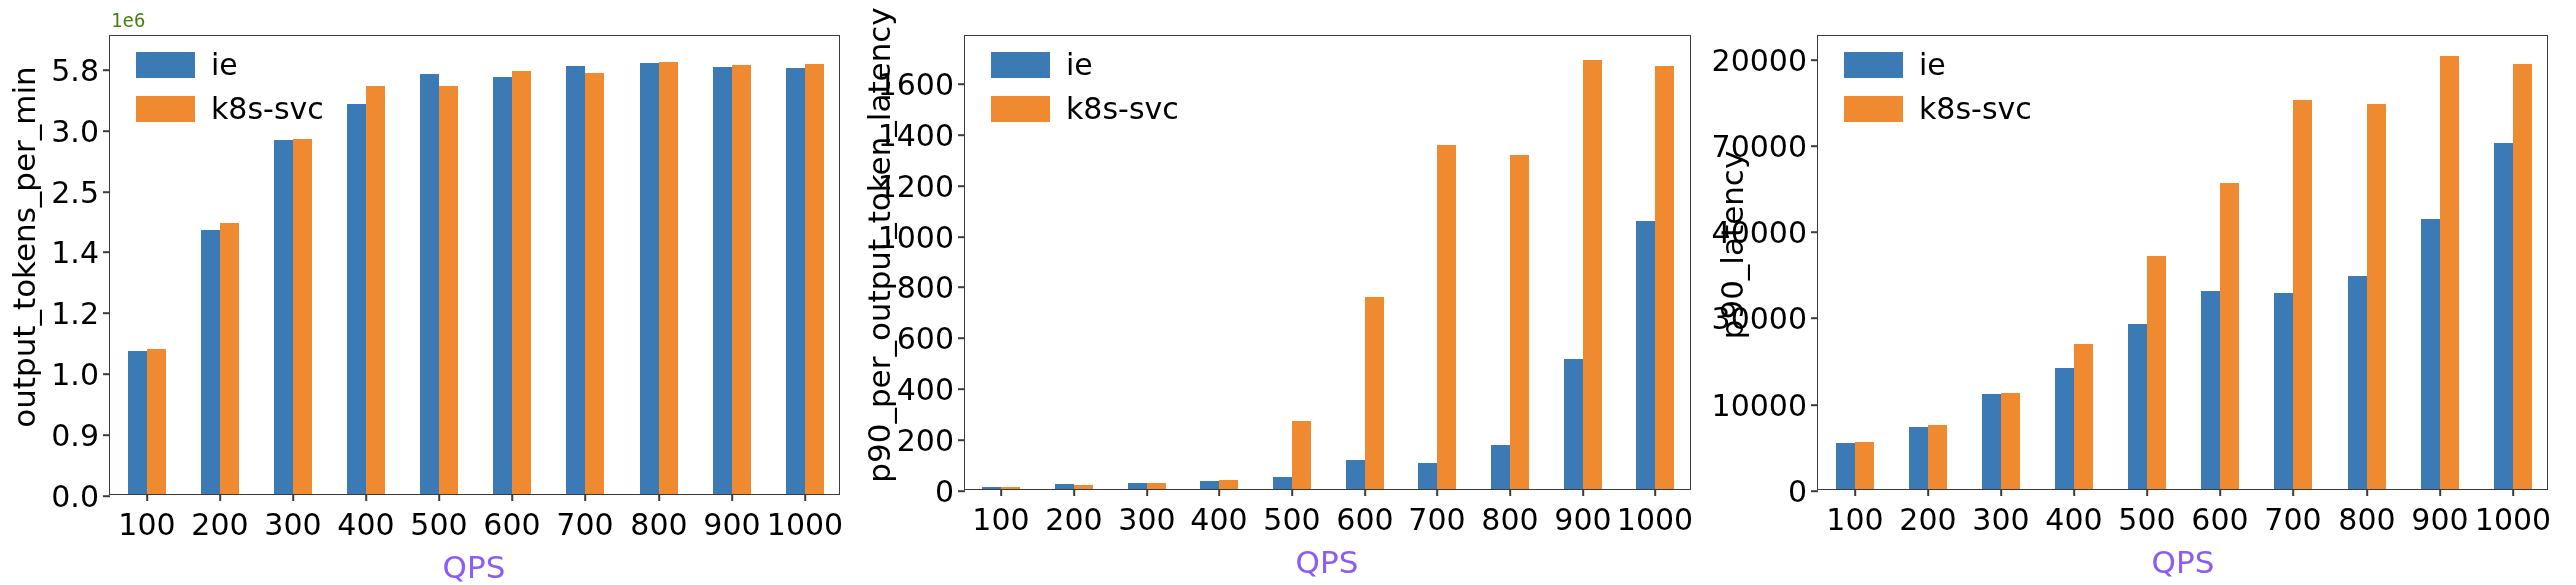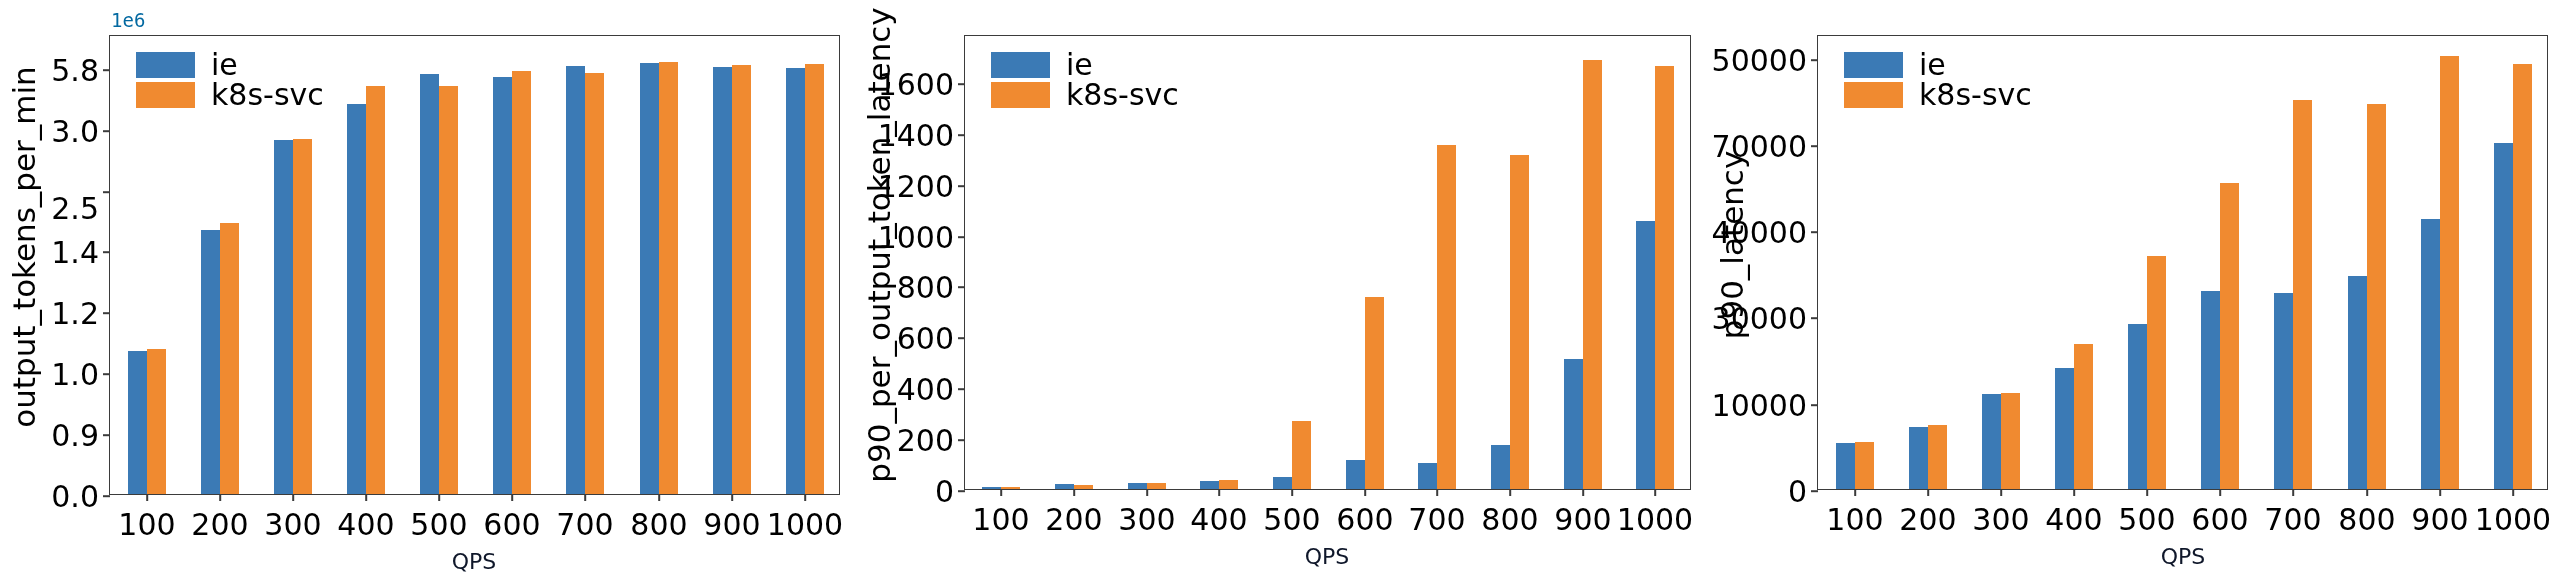--- a/index.html
+++ b/index.html
@@ -17,21 +17,21 @@
     height:504px;
     width:40px;
     display:flex;align-items:center;justify-content:center;
     font-size:31px;color:#000;
     white-space:nowrap;
   }
   .ylabel span{ transform:rotate(-90deg); display:block; }
 
   .offsettext{
     position:absolute;
-    font-size:19px;color:#0369a1;
+    font-size:19px;color:#4d7c0f;
     left:111px;top:11px;
     letter-spacing:0px;
     font-family:"DejaVu Sans Mono",monospace;
   }
 
   .plotbox{
     position:absolute;
     border:1.3px solid #3b3b3b;
     background:#ffffff;
     box-sizing:border-box;
@@ -63,30 +63,31 @@
   .xtick-mark{
     position:absolute;
     top:100%;
     width:1.6px;height:7px;
     background:#3b3b3b;
     transform:translateX(-50%);
   }
   .xlabel{
     position:absolute;
     transform:translateX(-50%);
-    font-size:22px;color:#0f172a;
+    font-size:31px;color:#8b5cf6;
     white-space:nowrap;
   }
 
   .bar{position:absolute;bottom:0;}
 
   .legend{
     position:absolute;
     display:flex;
     flex-direction:column;
+    gap:14px;
   }
   .legend-row{display:flex;align-items:center;gap:16px;}
   .legend-swatch{width:59px;height:26px;}
   .legend-text{font-size:30px;color:#000;line-height:1;white-space:nowrap;}
 </style>
 </head>
 <body>
 
 <div class="figure" id="figure">
     <div class="panel" id="panel-0">
@@ -99,21 +100,21 @@
         <div class="ytick-label" style="top: 460px;">0.0</div>
         <div class="ytick-mark" style="top: 399px;"></div>
         <div class="ytick-label" style="top: 399px;">0.9</div>
         <div class="ytick-mark" style="top: 338px;"></div>
         <div class="ytick-label" style="top: 338px;">1.0</div>
         <div class="ytick-mark" style="top: 277px;"></div>
         <div class="ytick-label" style="top: 277px;">1.2</div>
         <div class="ytick-mark" style="top: 216px;"></div>
         <div class="ytick-label" style="top: 216px;">1.4</div>
         <div class="ytick-mark" style="top: 156px;"></div>
-        <div class="ytick-label" style="top: 172px;">2.5</div>
+        <div class="ytick-label" style="top: 156px;">2.5</div>
         <div class="ytick-mark" style="top: 95px;"></div>
         <div class="ytick-label" style="top: 95px;">3.0</div>
         <div class="ytick-mark" style="top: 34px;"></div>
         <div class="ytick-label" style="top: 34px;">5.8</div>
         <div class="bar" style="left: 17.6px; width: 19px; height: 143px; background: rgb(59, 122, 181);"></div>
         <div class="bar" style="left: 37px; width: 19px; height: 145px; background: rgb(240, 138, 48);"></div>
         <div class="xtick-mark" style="left: 37px;"></div>
         <div class="xtick-label" style="left: 37px;">100</div>
         <div class="bar" style="left: 91px; width: 19px; height: 264px; background: rgb(59, 122, 181);"></div>
         <div class="bar" style="left: 110px; width: 19px; height: 271px; background: rgb(240, 138, 48);"></div>
@@ -249,21 +250,21 @@
         <div class="ytick-label" style="top: 455px;">0</div>
         <div class="ytick-mark" style="top: 369px;"></div>
         <div class="ytick-label" style="top: 369px;">10000</div>
         <div class="ytick-mark" style="top: 282px;"></div>
         <div class="ytick-label" style="top: 282px;">30000</div>
         <div class="ytick-mark" style="top: 196px;"></div>
         <div class="ytick-label" style="top: 196px;">40000</div>
         <div class="ytick-mark" style="top: 110px;"></div>
         <div class="ytick-label" style="top: 110px;">70000</div>
         <div class="ytick-mark" style="top: 24px;"></div>
-        <div class="ytick-label" style="top: 24px;">50000</div>
+        <div class="ytick-label" style="top: 24px;">20000</div>
         <div class="bar" style="left: 17.6px; width: 19px; height: 46px; background: rgb(59, 122, 181);"></div>
         <div class="bar" style="left: 37px; width: 19px; height: 47px; background: rgb(240, 138, 48);"></div>
         <div class="xtick-mark" style="left: 37px;"></div>
         <div class="xtick-label" style="left: 37px;">100</div>
         <div class="bar" style="left: 91px; width: 19px; height: 62px; background: rgb(59, 122, 181);"></div>
         <div class="bar" style="left: 110px; width: 19px; height: 64px; background: rgb(240, 138, 48);"></div>
         <div class="xtick-mark" style="left: 110px;"></div>
         <div class="xtick-label" style="left: 110px;">200</div>
         <div class="bar" style="left: 164px; width: 19px; height: 95px; background: rgb(59, 122, 181);"></div>
         <div class="bar" style="left: 183px; width: 19px; height: 96px; background: rgb(240, 138, 48);"></div>

